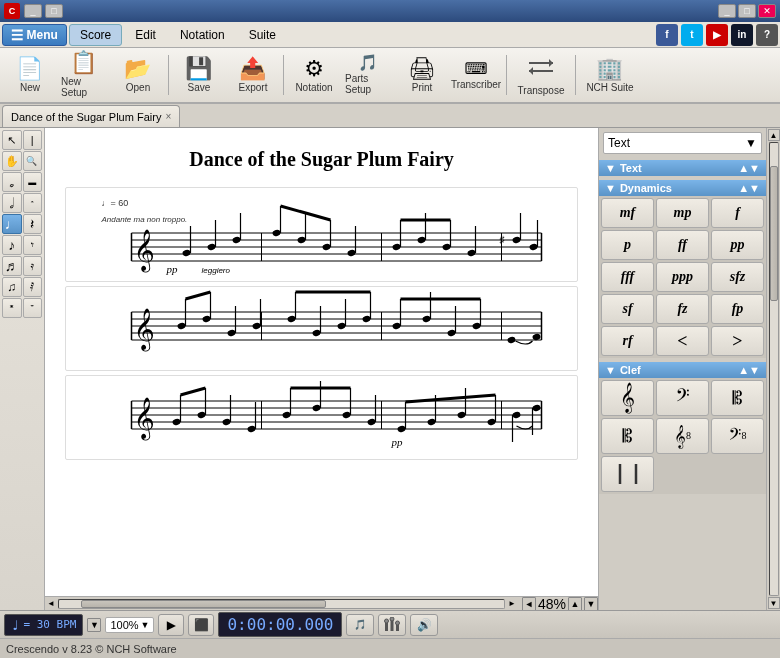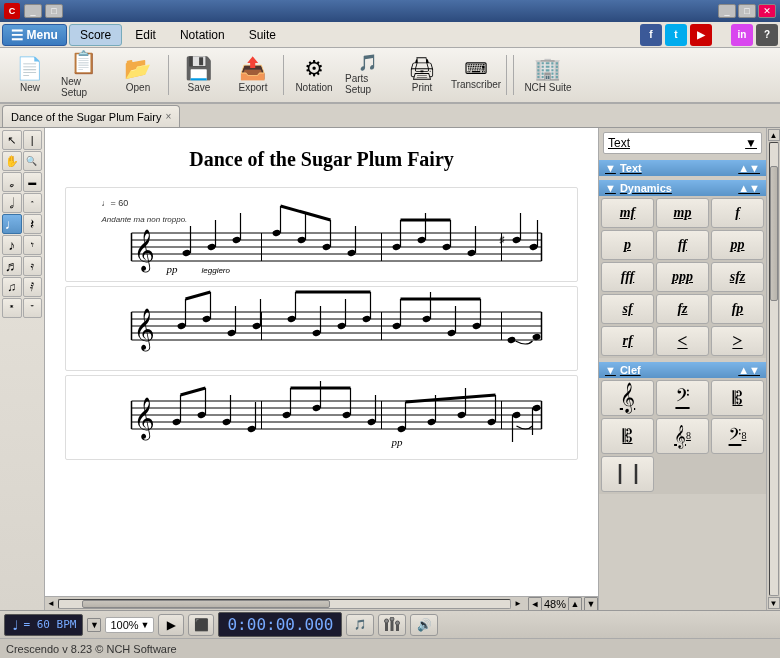--- a/index.html
+++ b/index.html
@@ -166,21 +166,20 @@
     }
 
     
     .right-panel {
       width: 168px;
       background: #d0ccc4;
       border-left: 1px solid #aaa;
       display: flex;
       flex-direction: column;
       overflow-y: auto;
-      text-decoration: underline;
     }
 
     
     .right-dropdown {
       background: white;
       border: 1px solid #aaa;
       border-radius: 2px;
       margin: 4px;
       padding: 2px 4px;
       font-size: 12px;
@@ -390,21 +389,21 @@
   <div class="menu-item">
     <span>Notation</span>
   </div>
   <div class="menu-item">
     <span>Suite</span>
   </div>
   <div class="menu-right">
     <div class="social-icon" style="background:#3b5998;">f</div>
     <div class="social-icon" style="background:#00acee;">t</div>
     <div class="social-icon" style="background:#c00;">▶</div>
-    <div class="social-icon" style="background:#d946ef;margin-left:16px;">in</div>
+    <div class="social-icon" style="background:#0f172a;">in</div>
     <div class="social-icon" style="background:#555;">?</div>
   </div>
 </div>
 
 <div class="toolbar">
   <div class="toolbar-btn">
     <div class="icon">📄</div>
     <div class="label">New</div>
   </div>
   <div class="toolbar-btn" style="position:relative;">
@@ -435,20 +434,31 @@
   </div>
   <div class="toolbar-btn">
     <div class="icon">🖨</div>
     <div class="label">Print</div>
   </div>
   <div class="toolbar-btn">
     <div class="icon" style="font-size:16px;">⌨</div>
     <div class="label">Transcriber</div>
   </div>
   <div class="toolbar-separator"></div>
+  <div class="toolbar-btn" style="width:60px;">
+    <div class="icon">
+      <svg width="32" height="24" viewBox="0 0 32 24">
+        <line x1="4" y1="8" x2="28" y2="8" stroke="#555" stroke-width="2"></line>
+        <line x1="4" y1="16" x2="28" y2="16" stroke="#555" stroke-width="2"></line>
+        <polygon points="24,4 28,8 24,12" fill="#555"></polygon>
+        <polygon points="8,12 4,16 8,20" fill="#555"></polygon>
+      </svg>
+    </div>
+    <div class="label">Transpose</div>
+  </div>
   <div class="toolbar-separator"></div>
   <div class="toolbar-btn" style="width:60px;">
     <div class="icon">🏢</div>
     <div class="label">NCH Suite</div>
   </div>
 </div>
 
 <div class="tab-bar">
   <div class="tab">
     <span>Dance of the Sugar Plum Fairy</span>
@@ -679,21 +689,21 @@
 
     <div style="display:flex; align-items:center; background:#d0ccc4; height:14px; border-top:1px solid #aaa;">
       <div class="scroll-arrow">◄</div>
       <div style="flex:1; height:10px; background:#e0dcd4; border:1px inset #999; border-radius:2px; position:relative; margin:0 1px;">
         <div style="position:absolute; left:5%; width:55%; height:100%; background:linear-gradient(to bottom,#c8c4bc,#b8b4ac); border:1px solid #888; border-radius:2px;"></div>
       </div>
       <div class="scroll-arrow">►</div>
 
       <div style="display:flex; align-items:center; gap:2px; margin-left:4px; font-size:10px;">
         <div class="arrow-btn" style="font-size:9px;">◄</div>
-        <span style="font-size:11px;">48%</span>
+        <span style="font-size:14px;">48%</span>
         <div class="arrow-btn" style="font-size:9px;">▲</div>
         <div class="arrow-btn" style="font-size:9px;">▼</div>
       </div>
     </div>
   </div>
 
   <div class="right-panel">
 
     <div class="right-dropdown">
       <span>Text</span>
@@ -793,21 +803,21 @@
     <div style="flex:1; width:10px; background:#e0dcd4; border:1px inset #999; border-radius:2px; position:relative; margin:1px 0;">
       <div style="position:absolute; top:5%; width:100%; height:30%; background:linear-gradient(to right,#c8c4bc,#b8b4ac); border:1px solid #888; border-radius:2px;"></div>
     </div>
     <div style="width:12px; height:12px; background:#d8d4cc; border:1px solid #999; display:flex; align-items:center; justify-content:center; cursor:pointer; font-size:8px;">▼</div>
   </div>
 </div>
 
 <div class="status-bar">
   <div class="bpm-display">
     <span style="font-size:14px;">♩</span>
-    <span>= 60 BPM</span>
+    <span>= 30 BPM</span>
   </div>
   <div class="arrow-btn" style="font-size:9px;">▼</div>
 
   <div class="percent-display">
     <span>100%</span>
     <span style="font-size:9px;">▼</span>
   </div>
 
   <div class="play-btn">▶</div>
   <div class="play-btn">⬛</div>

